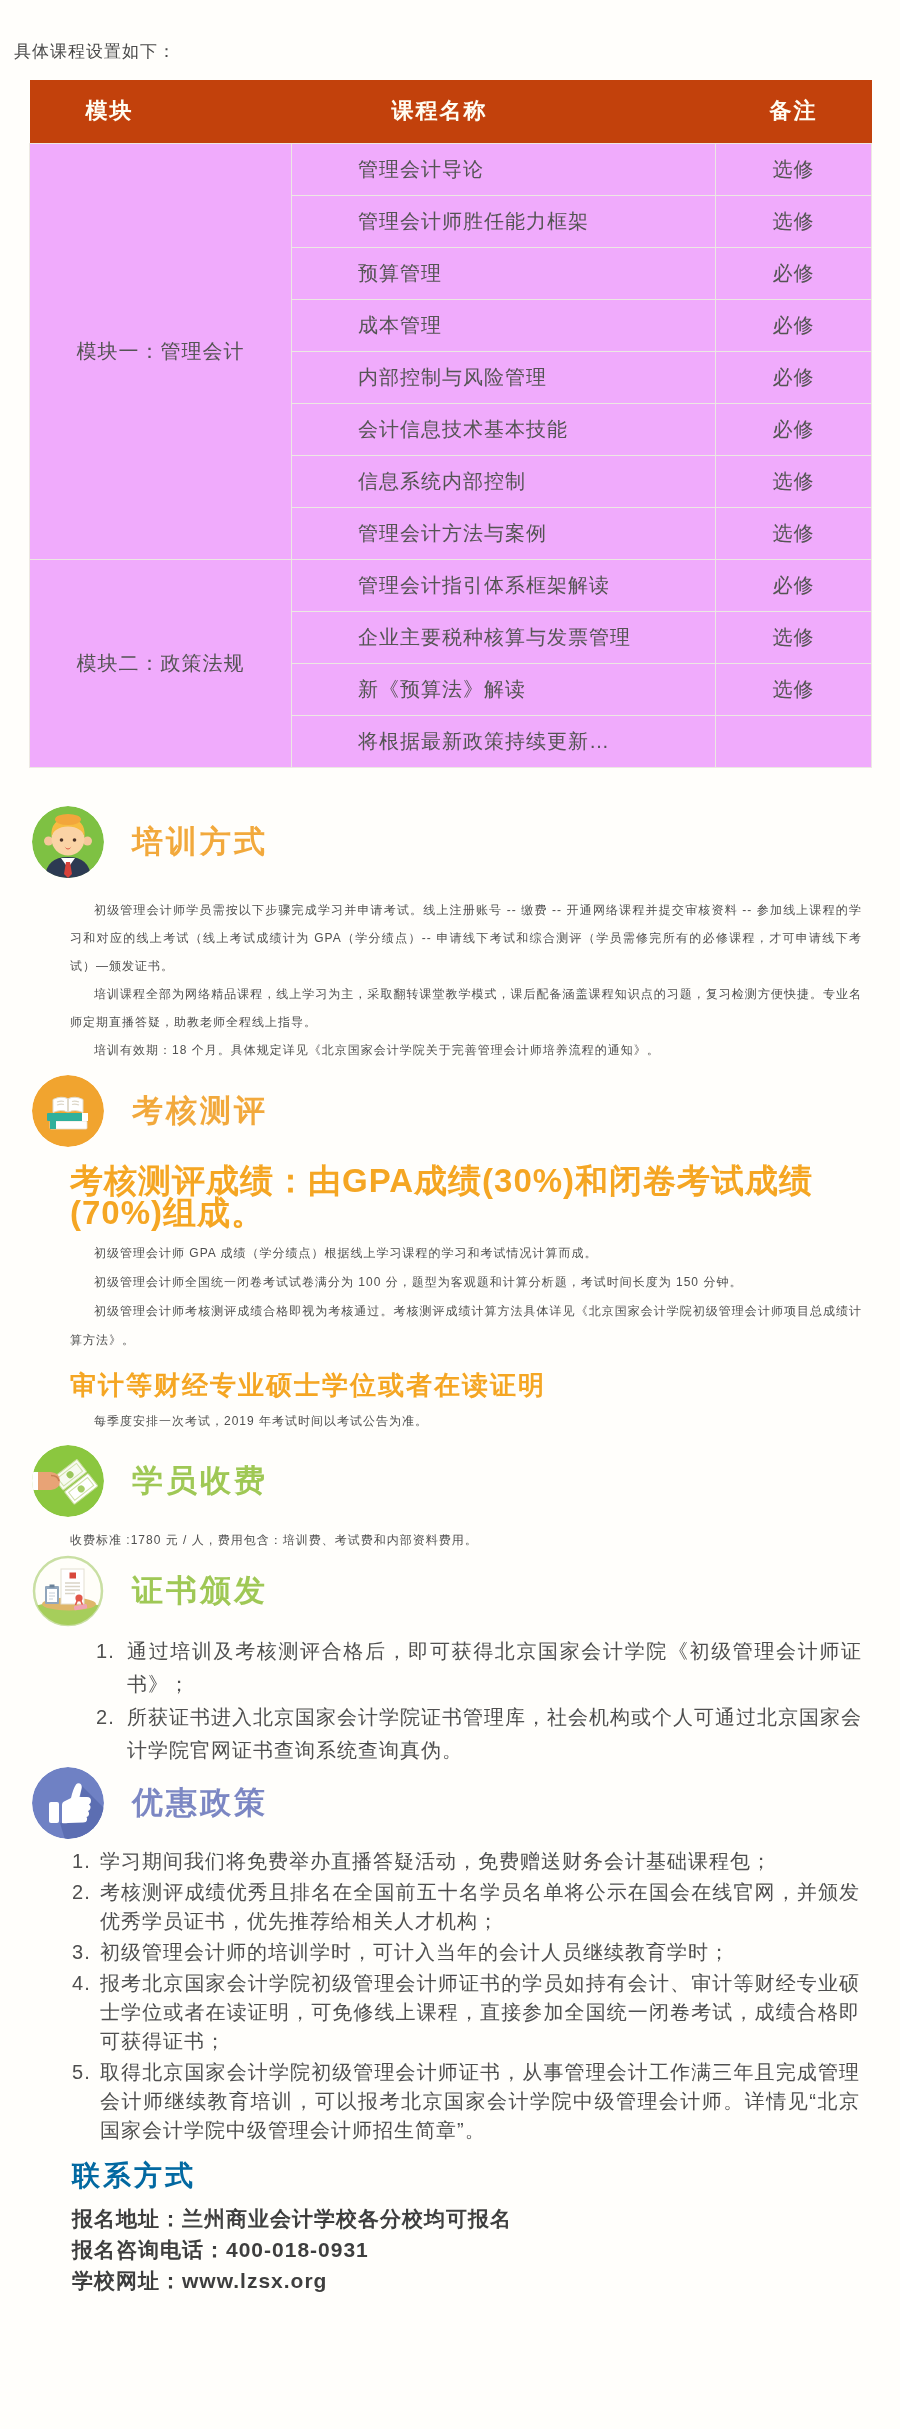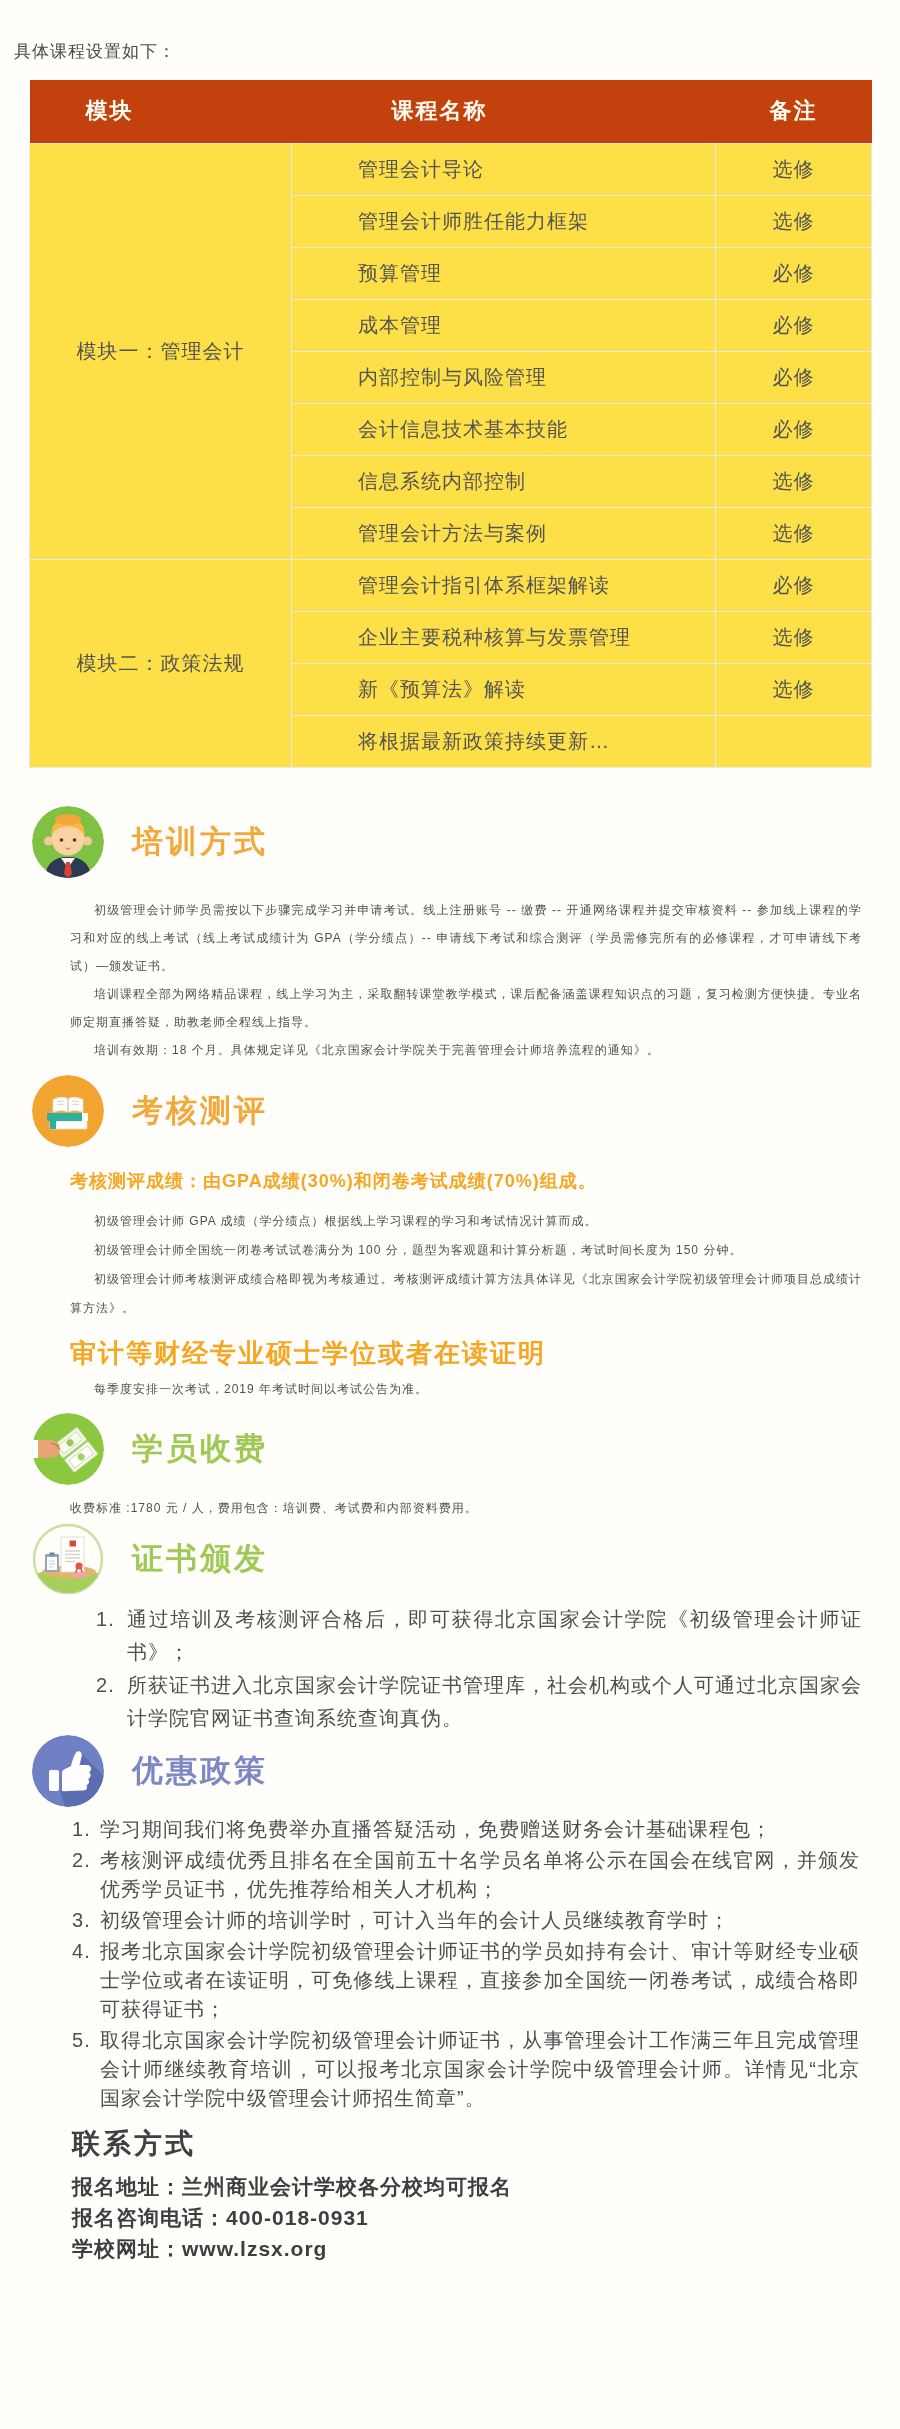--- a/index.html
+++ b/index.html
@@ -26,21 +26,21 @@
   .course-table col.c3 { width: 156px; }
   .course-table th {
     height: 63px; background: #c2410c; color: #FFFDF2;
     font-size: 22px; font-weight: bold; letter-spacing: 2px; border: none;
   }
   .th-mod   { text-align: left; padding-left: 56px; }
   .th-course{ text-align: center; padding-right: 128px; }
   .th-note  { text-align: center; }
   .course-table td {
     height: 52px; border: 1px solid #ECE9E2;
-    font-size: 20px; color: #545454; background:#fde047;
+    font-size: 20px; color: #545454; background:#f0abfc;
   }
   td.mod    { text-align: center; letter-spacing: 1px; }
   td.course { text-align: left; padding-left: 66px; letter-spacing: 1px; }
   td.note   { text-align: center; letter-spacing: 1px; }
 
   
   .sec-head { display: flex; align-items: center; margin-left: 32px; }
   .sec-icon { width: 72px; height: 72px; border-radius: 50%; overflow: hidden; flex: none; }
   .sec-icon svg { display:block; }
   .sec-title { margin-left: 28px; font-size: 31px; font-weight: bold; letter-spacing: 3px; }
@@ -49,42 +49,42 @@
   .t-blue   { color: #7C87C3; }
 
   .txt { margin: 0 38px 0 70px; font-size: 12px; line-height: 28px; letter-spacing: 1px;
          color: #4F4F4F; text-align: justify; }
   .txt p.indent { text-indent: 2em; }
   .mt18 { margin-top: 18px; }
   .mt11 { margin-top: 11px; }
   .mt10 { margin-top: 10px; }
   .mt0  { margin-top: 0; }
 
-  .callout { margin: 18px 36px 0 70px; font-size: 18px; line-height: 32px;
+  .callout { margin: 18px 36px 0 70px; font-size: 33px; line-height: 32px;
              font-weight: bold; color: #F5A623; letter-spacing: 1px; }
   .assess-paras { margin-top: 10px; line-height: 29px; }
   .subheading { margin: 14px 0 0 70px; font-size: 26px; font-weight: bold;
                 color: #F5A623; letter-spacing: 2px; line-height: 32px; }
   .subtext { margin-top: 6px; }
 
   .fees-lines { margin-top: 8px; line-height: 30px; }
 
   ol.clist { list-style: none; counter-reset: m; margin: 8px 38px 0 70px; padding: 0; }
   ol.clist li { counter-increment: m; position: relative; padding-left: 57px;
                 font-size: 20px; line-height: 33px; letter-spacing: 1px; text-align: justify; }
   ol.clist li::before { content: counter(m) "."; position: absolute; left: 26px; }
 
   ol.blist { list-style: none; counter-reset: n; margin: 8px 40px 0 72px; padding: 0; }
   ol.blist li { counter-increment: n; position: relative; padding-left: 28px;
                 font-size: 20px; line-height: 29px; letter-spacing: 1px; text-align: justify;
                 margin-bottom: 2px; }
   ol.blist li::before { content: counter(n) "."; position: absolute; left: 0; }
 
   .contact-title { margin: 12px 0 0 72px; font-size: 28px; font-weight: bold;
-                   color: #404040; letter-spacing: 3px; }
+                   color: #0369a1; letter-spacing: 3px; }
   .contact-lines { margin: 8px 0 0 72px; }
   .contact-lines p { font-size: 21px; line-height: 31px; color: #3E3E3E;
                      font-weight: bold; letter-spacing: 1px; }
 </style>
 </head>
 <body>
 
 <div class="page">
 
   <p class="intro">具体课程设置如下：</p>

